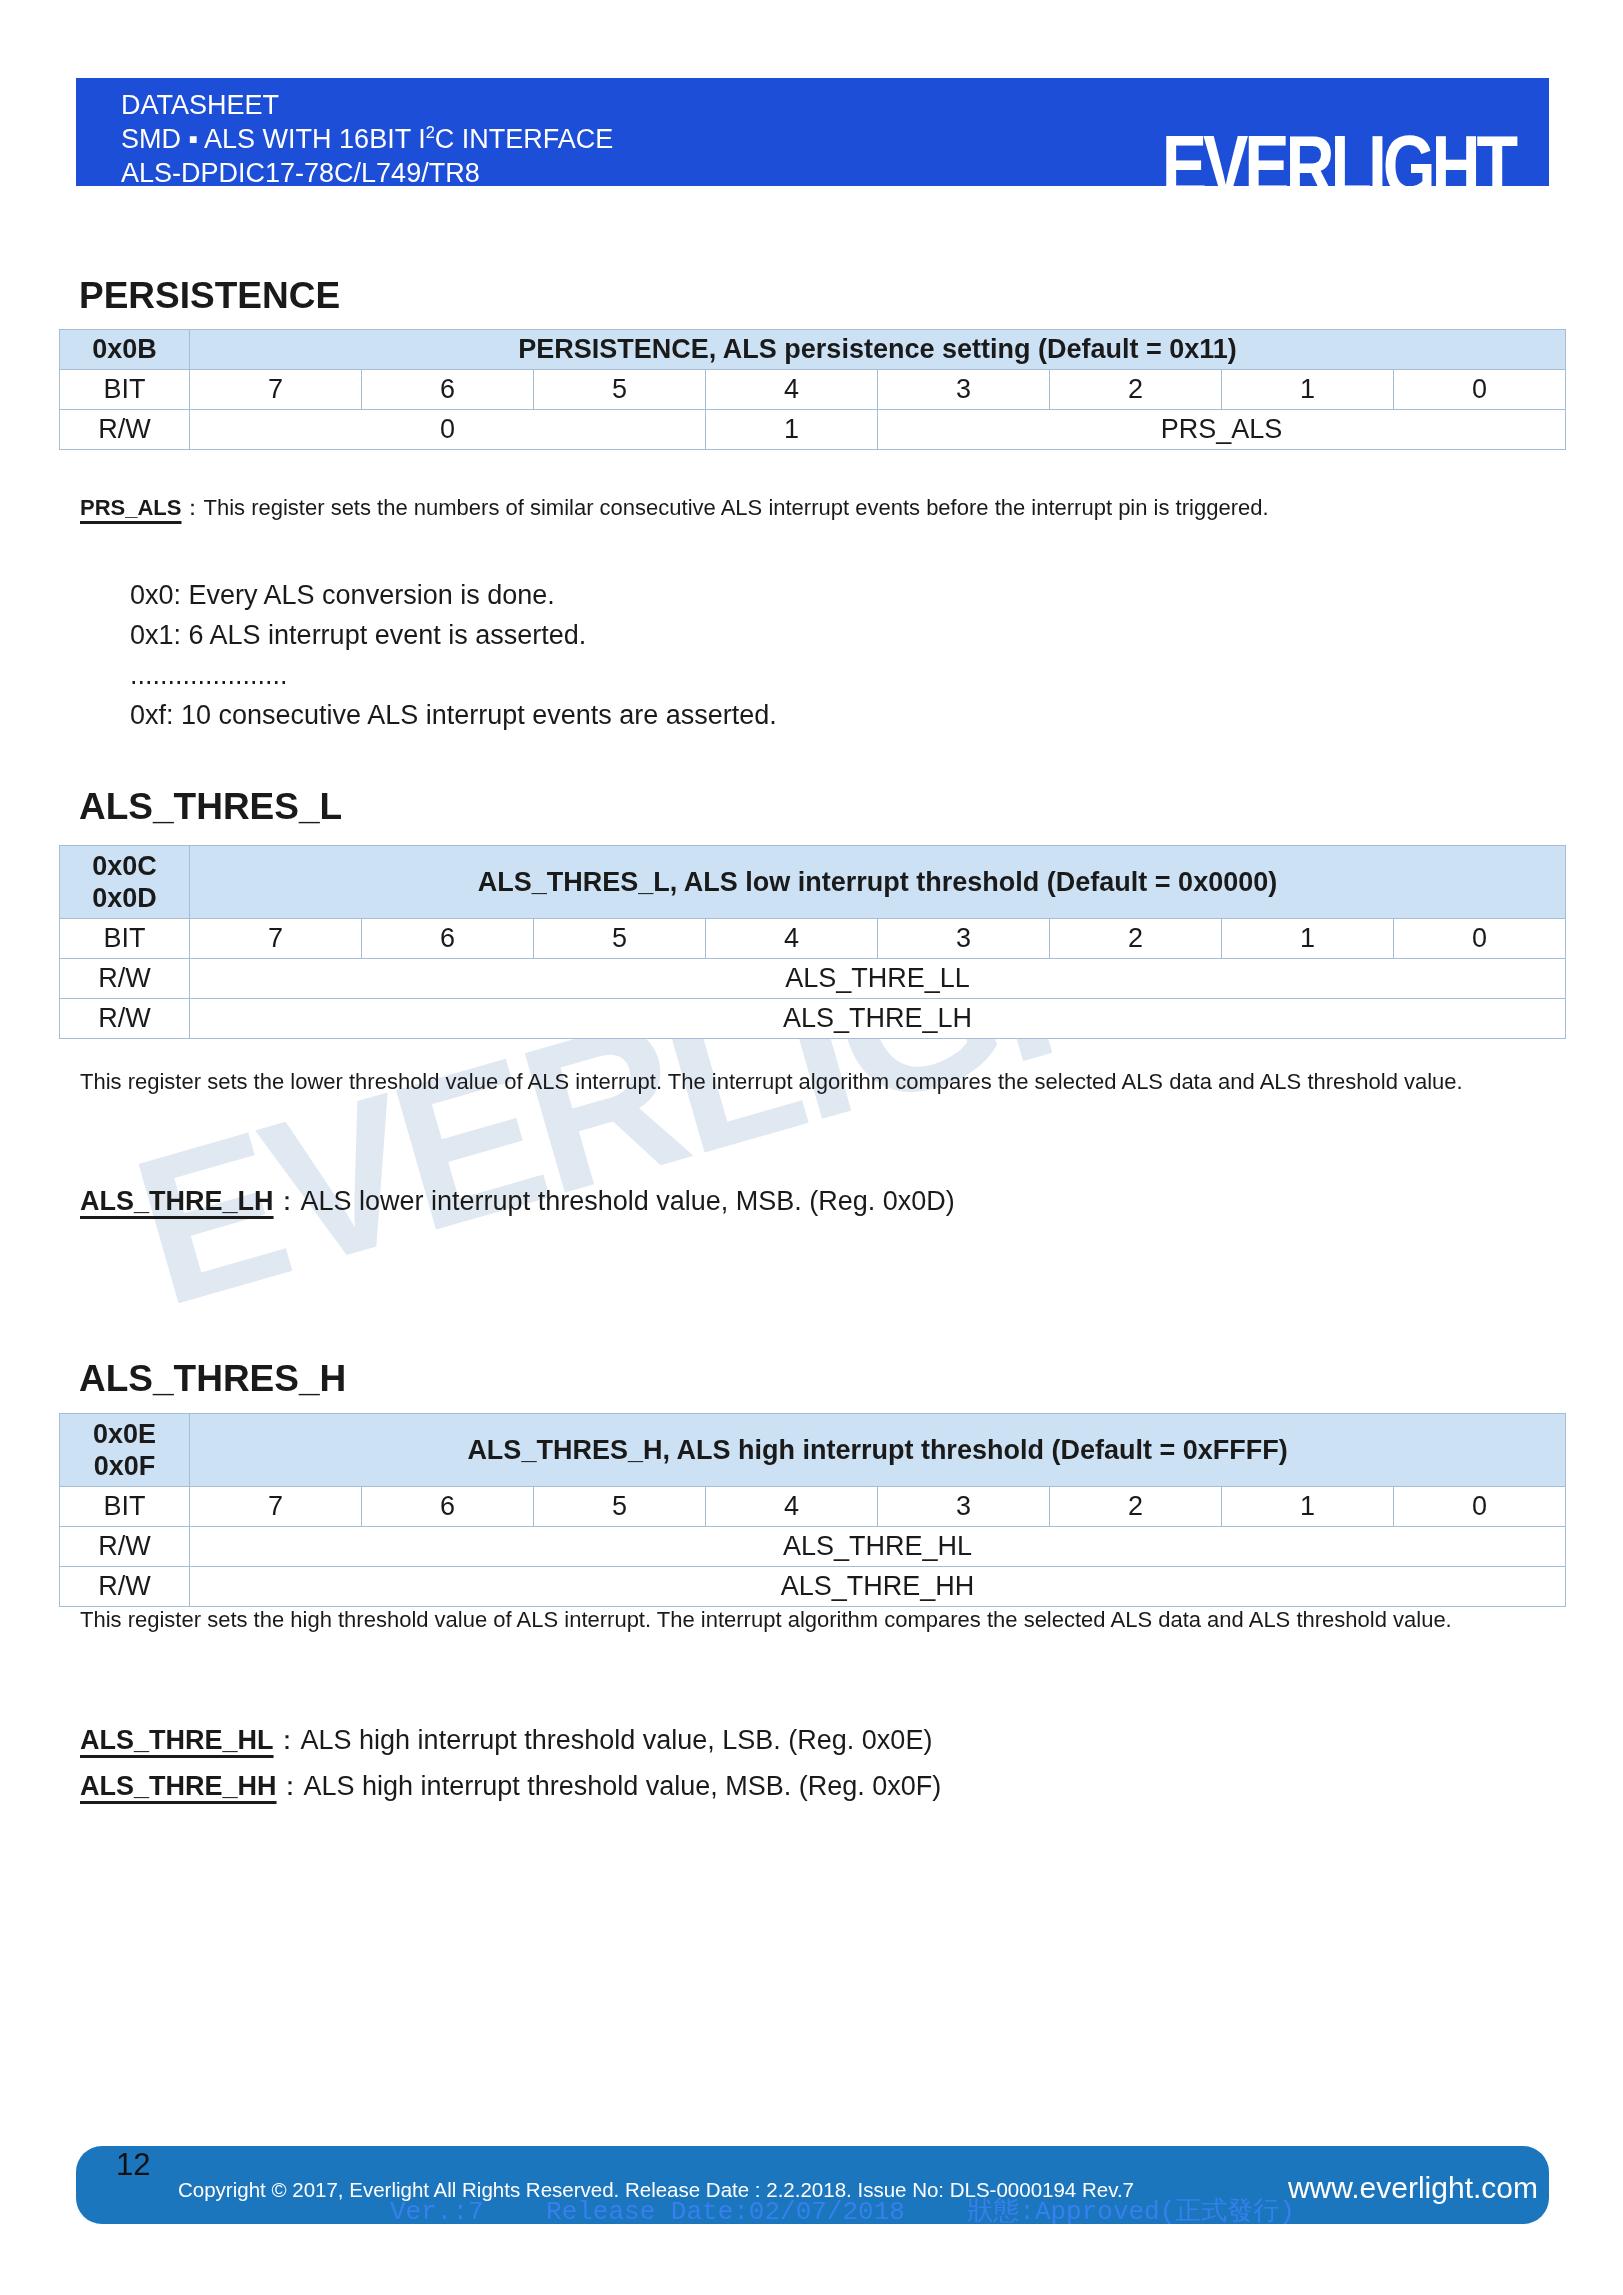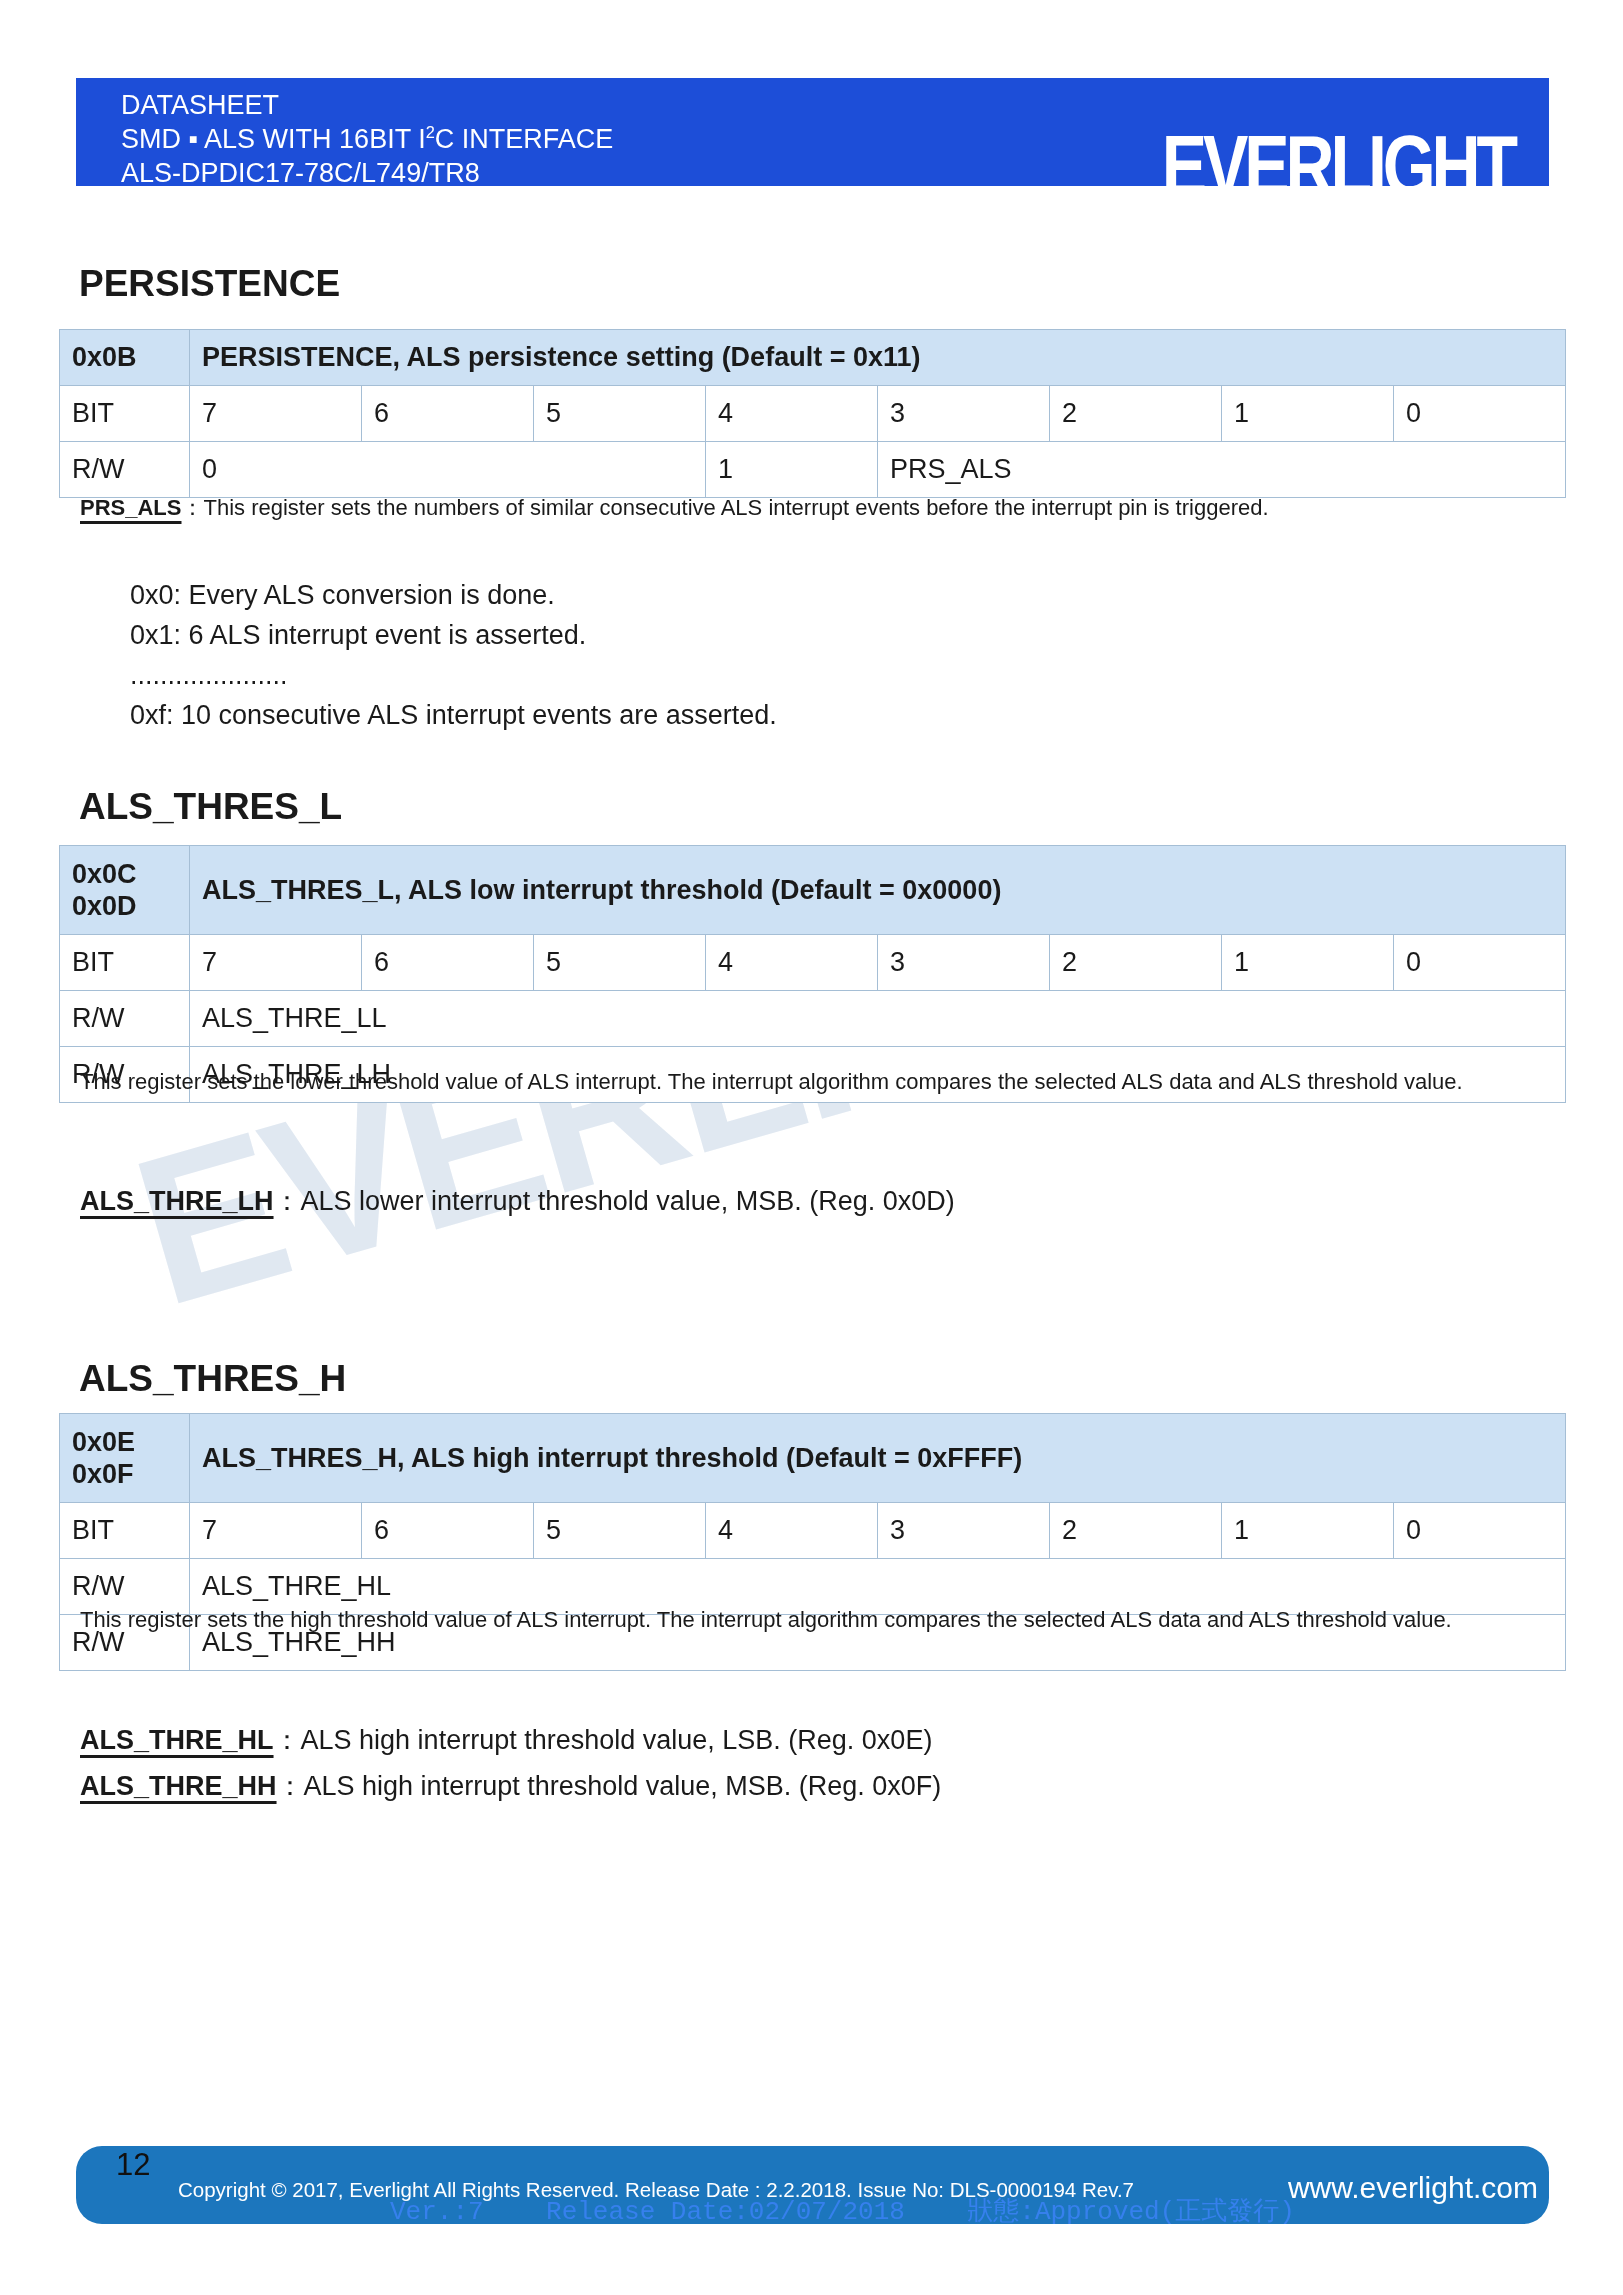--- a/index.html
+++ b/index.html
@@ -27,21 +27,21 @@
     font-size:68px; font-weight:700; letter-spacing:-4.1px; line-height:1;
     transform:scaleY(1.25); transform-origin:center top; white-space:nowrap;
   }
   
   .sec-title { position:absolute; left:79px; z-index:1; font-size:37px; font-weight:700; line-height:1.1; }
   
   table.reg-table {
     position:absolute; left:59px; width:1504px; z-index:1;
     border-collapse:collapse; table-layout:fixed; font-size:27px; background:transparent;
   }
-  table.reg-table td { border:1.4px solid #a5bed5; vertical-align:middle; padding:12px; background:#ffffff;margin-top:25px; }
+  table.reg-table td { border:1.4px solid #a5bed5; text-align:center; vertical-align:middle; padding:4px; background:#ffffff;margin-top:25px; }
   table.reg-table tr.thead td { background:#cde1f4; font-weight:700; }
   td.h1row { height:40px; }
   td.h2row { height:70px; line-height:32px; }
   td.bitrow { height:37px; }
   td.rwrow  { height:36px; }
   
   .para { position:absolute; left:80px; width:1500px; z-index:1; font-size:22px; line-height:46px; }
   .para-l { line-height:45px; }
   .items { position:absolute; left:130px; z-index:1; font-size:27px; line-height:40px; }
   .defs { position:absolute; left:80px; z-index:1; font-size:27px; line-height:46px; }
@@ -72,21 +72,21 @@
 
   <div class="header-band">
     <div class="hdr-lines">
       <div>DATASHEET</div>
       <div><span>SMD ▪ ALS WITH 16BIT I</span><span class="sup">2</span><span>C INTERFACE</span></div>
       <div>ALS-DPDIC17-78C/L749/TR8</div>
     </div>
     <div class="logo">EVERLIGHT</div>
   </div>
 
-  <div class="sec-title" style="top:264px;text-align:center;">PERSISTENCE</div>
+  <div class="sec-title" style="top:276px;text-align:center;">PERSISTENCE</div>
 
   <table class="reg-table" style="top:329px;">
     <colgroup>
       <col style="width:130px;">
       <col style="width:172px;">
         <col style="width:172px;">
         <col style="width:172px;">
         <col style="width:172px;">
       <col style="width:172px;">
         <col style="width:172px;">

